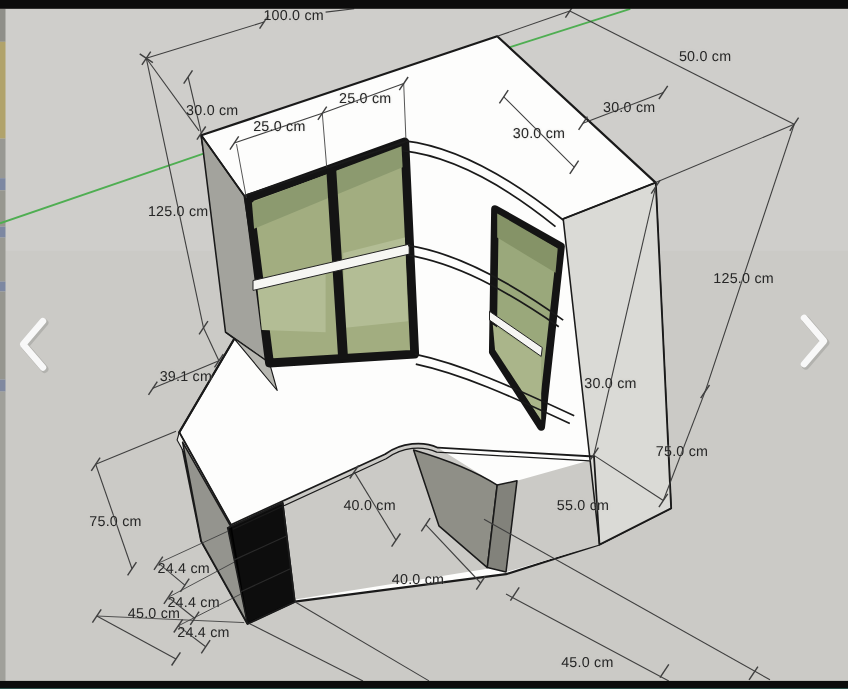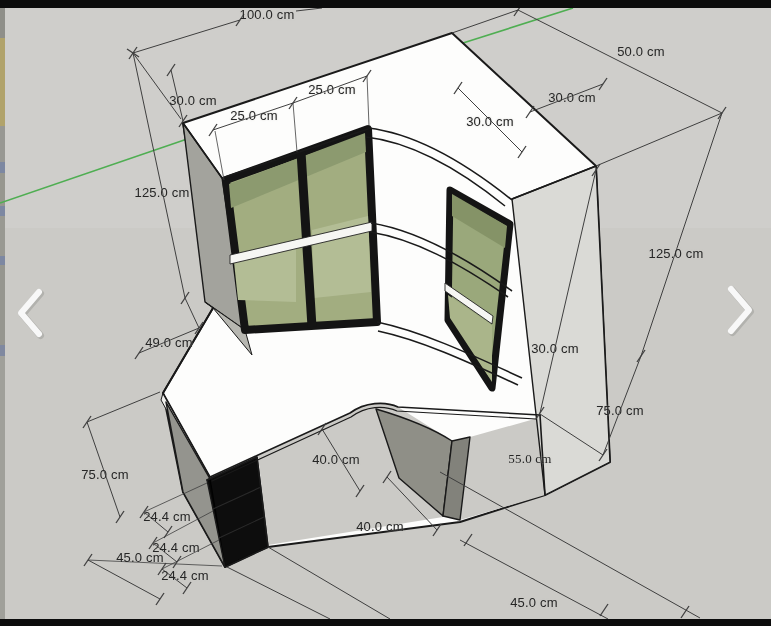--- a/index.html
+++ b/index.html
@@ -206,28 +206,28 @@
       </g>
     </g>
   </svg>
 
   <div id="dim-layer" style="position:absolute;left:0;top:0;width:771px;height:626px;pointer-events:none;">
       <div class="dim-label" style="left: 267px; top: 14px;">100.0 cm</div>
       <div class="dim-label" style="left: 193px; top: 100px;">30.0 cm</div>
       <div class="dim-label" style="left: 254px; top: 115px;">25.0 cm</div>
       <div class="dim-label" style="left: 332px; top: 89px;">25.0 cm</div>
       <div class="dim-label" style="left: 162px; top: 192px;">125.0 cm</div>
-      <div class="dim-label" style="left: 169px; top: 342px;">49.0 cm</div>
+      <div class="dim-label" style="left: 169px; top: 342px;">39.1 cm</div>
       <div class="dim-label" style="left: 641px; top: 51px;">50.0 cm</div>
       <div class="dim-label" style="left: 490px; top: 121px;">30.0 cm</div>
       <div class="dim-label" style="left: 572px; top: 97px;">30.0 cm</div>
       <div class="dim-label" style="left: 676px; top: 253px;">125.0 cm</div>
       <div class="dim-label" style="left: 555px; top: 348px;">30.0 cm</div>
       <div class="dim-label" style="left: 620px; top: 410px;">75.0 cm</div>
-      <div class="dim-label" style="left: 530px; top: 459px; font-family: Liberation Serif, serif;">55.0 cm</div>
+      <div class="dim-label" style="left: 530px; top: 459px;">55.0 cm</div>
       <div class="dim-label" style="left: 336px; top: 459px;">40.0 cm</div>
       <div class="dim-label" style="left: 380px; top: 526px;">40.0 cm</div>
       <div class="dim-label" style="left: 105px; top: 474px;">75.0 cm</div>
       <div class="dim-label" style="left: 167px; top: 516px;">24.4 cm</div>
       <div class="dim-label" style="left: 176px; top: 547px;">24.4 cm</div>
       <div class="dim-label" style="left: 140px; top: 557px;">45.0 cm</div>
       <div class="dim-label" style="left: 185px; top: 575px;">24.4 cm</div>
       <div class="dim-label" style="left: 534px; top: 602px;">45.0 cm</div>
     </div>
 

